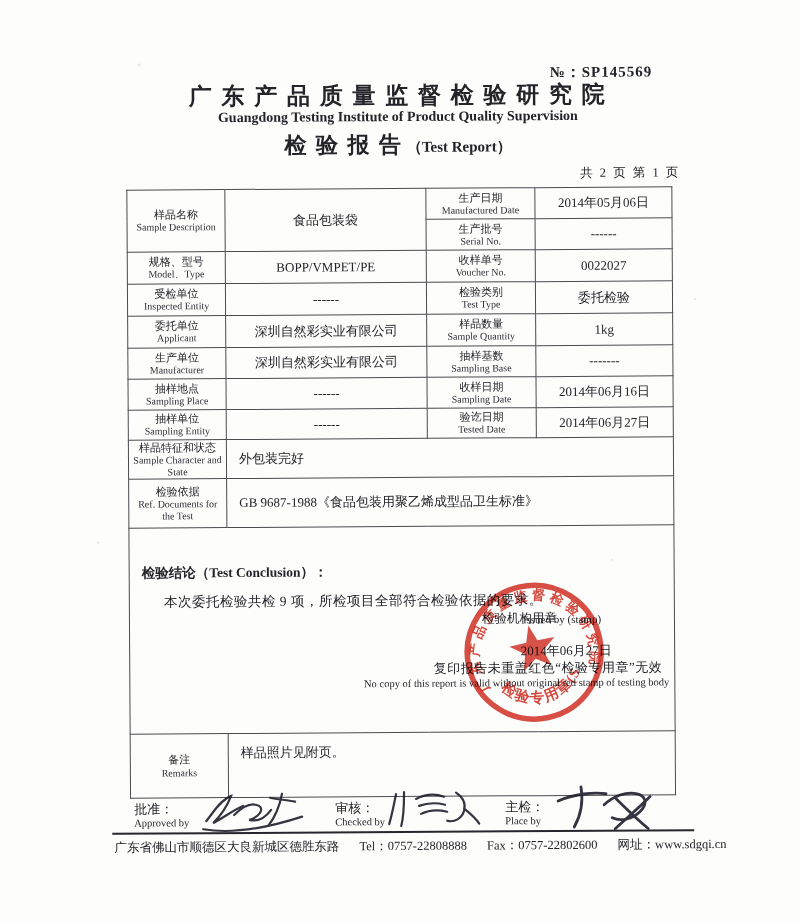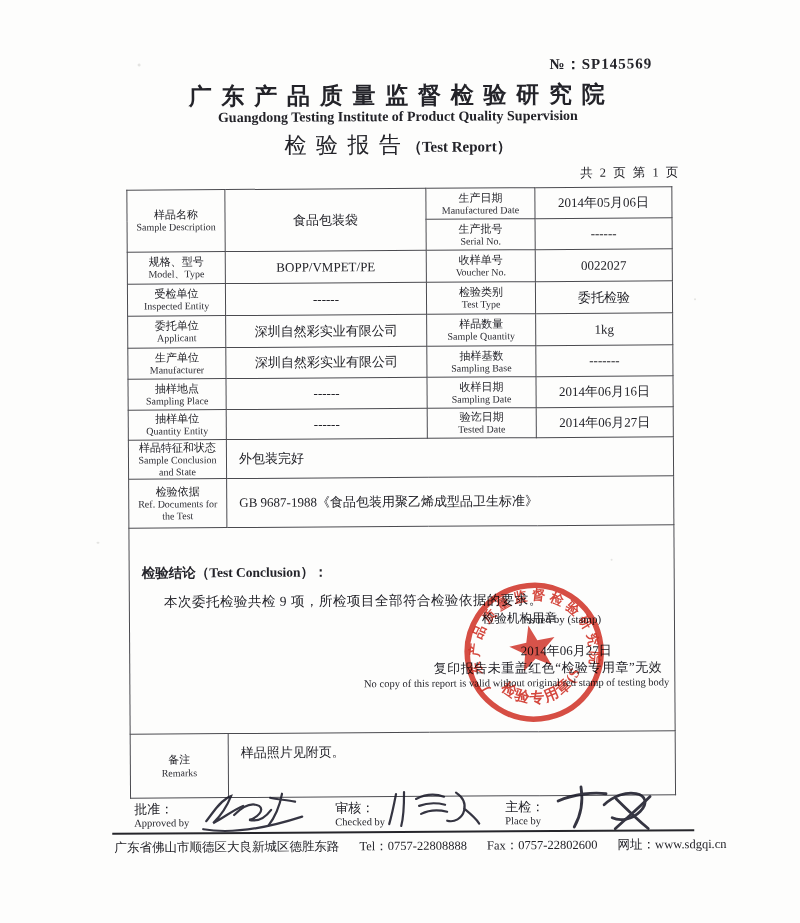--- a/index.html
+++ b/index.html
@@ -5,25 +5,25 @@
   html,body{margin:0;padding:0;background:#e8e8e6;}
   .page{
     position:relative;width:800px;height:923px;margin:0 auto;
     background:#fdfdfc;overflow:hidden;
     font-family:"Liberation Serif","DejaVu Serif",serif;
     color:#232329;
   }
   .tilt{position:absolute;inset:0;transform:rotate(-0.35deg);}
   .abs{position:absolute;}
   
-  .report-no{left:552px;top:56px;font-size:15px;font-weight:bold;letter-spacing:1px;}
+  .report-no{left:552px;top:64px;font-size:15px;font-weight:bold;letter-spacing:1px;}
   .inst-cn{left:0;top:80px;width:100%;text-align:center;font-size:23px;font-weight:bold;letter-spacing:2px;}
   .inst-en{left:0;top:109px;width:100%;text-align:center;font-size:14px;font-weight:bold;}
   .title-line{left:0;top:130px;width:100%;text-align:center;}
-  .title-cn{font-size:22px;font-weight:normal;letter-spacing:2px;}
+  .title-cn{font-size:22px;font-weight:bold;letter-spacing:2px;}
   .title-en{font-size:15px;font-weight:bold;}
   .page-info{right:118px;top:166px;font-size:12.5px;letter-spacing:2px;}
   
   table.main{border-collapse:collapse;table-layout:fixed;position:absolute;left:128px;top:188px;width:545px;}
   table.main td{border:1px solid #4b4b50;padding:1px 3px;vertical-align:middle;text-align:center;overflow:hidden;}
   .lbl-cn{font-size:11px;line-height:1.2;}
   .lbl-en{font-size:10px;line-height:1.15;color:#2c2c33;}
   .val{font-size:13px;}
   .val-left{text-align:left !important;padding-left:12px !important;}
   .cell-top{vertical-align:top !important;}
@@ -152,33 +152,33 @@
         <td class="val">------</td>
         <td>
           <div class="lbl-cn">收样日期</div>
           <div class="lbl-en">Sampling Date</div>
         </td>
         <td class="val">2014年06月16日</td>
       </tr>
       <tr style="height:30px">
         <td>
           <div class="lbl-cn">抽样单位</div>
-          <div class="lbl-en">Quantity Entity</div>
+          <div class="lbl-en">Sampling Entity</div>
         </td>
         <td class="val">------</td>
         <td>
           <div class="lbl-cn">验讫日期</div>
           <div class="lbl-en">Tested Date</div>
         </td>
         <td class="val">2014年06月27日</td>
       </tr>
       <tr style="height:32px">
         <td>
           <div class="lbl-cn">样品特征和状态</div>
-          <div class="lbl-en">Sample Conclusion and State</div>
+          <div class="lbl-en">Sample Character and State</div>
         </td>
         <td colspan="3" class="val val-left">外包装完好</td>
       </tr>
       <tr style="height:49px">
         <td>
           <div class="lbl-cn">检验依据</div>
           <div class="lbl-en">Ref. Documents for the Test</div>
         </td>
         <td colspan="3" class="val val-left">GB 9687-1988《食品包装用聚乙烯成型品卫生标准》</td>
       </tr>

